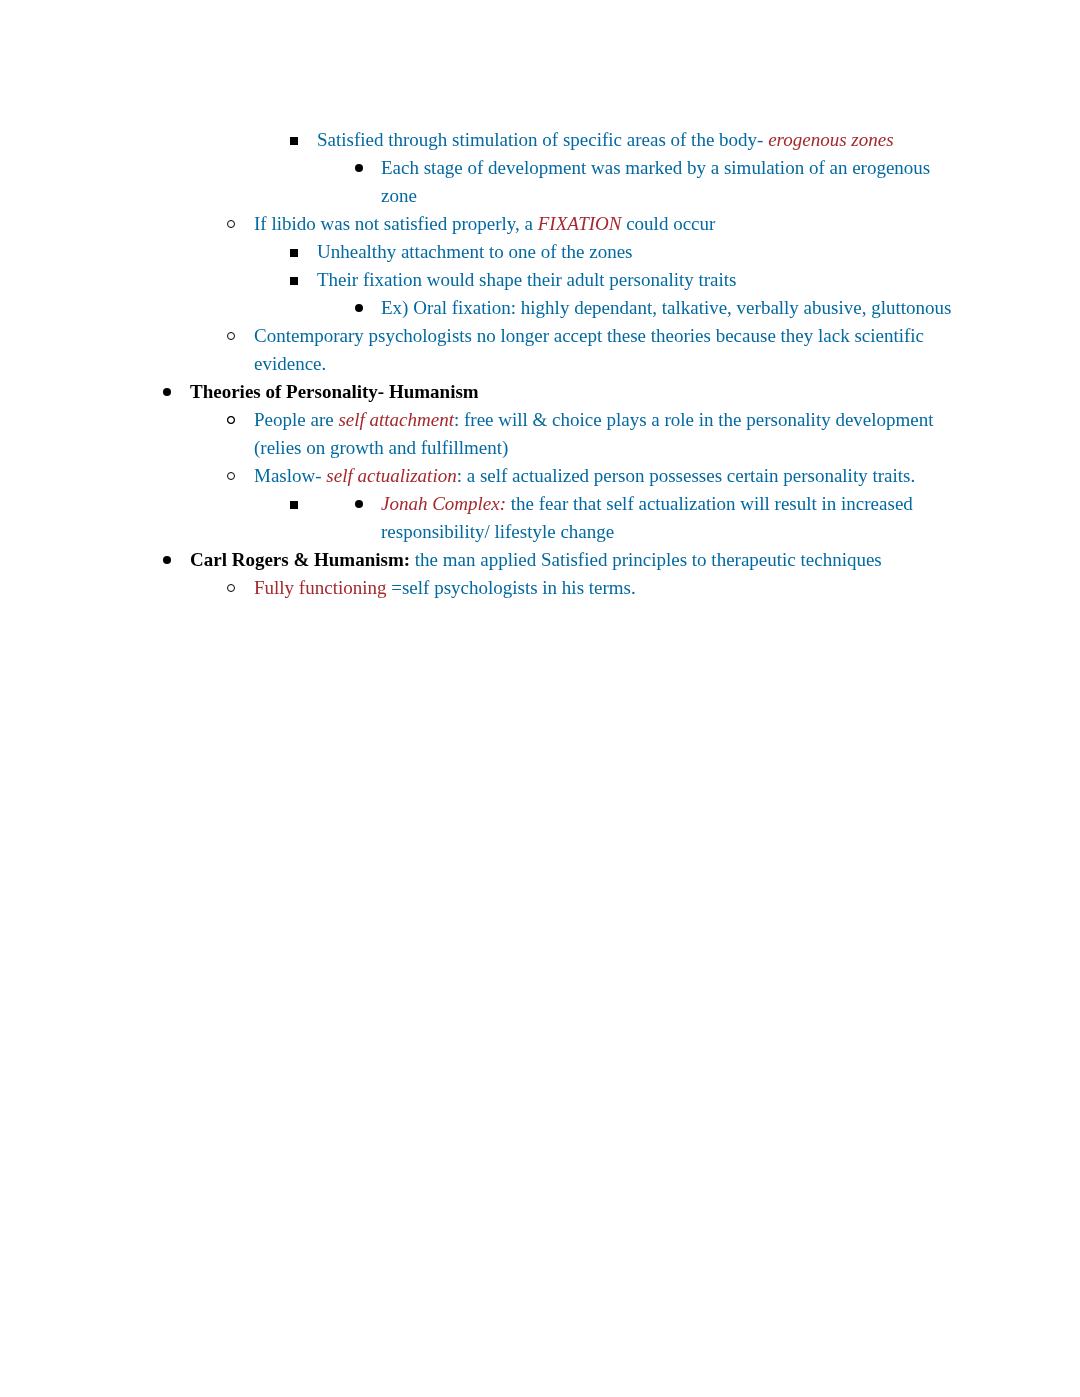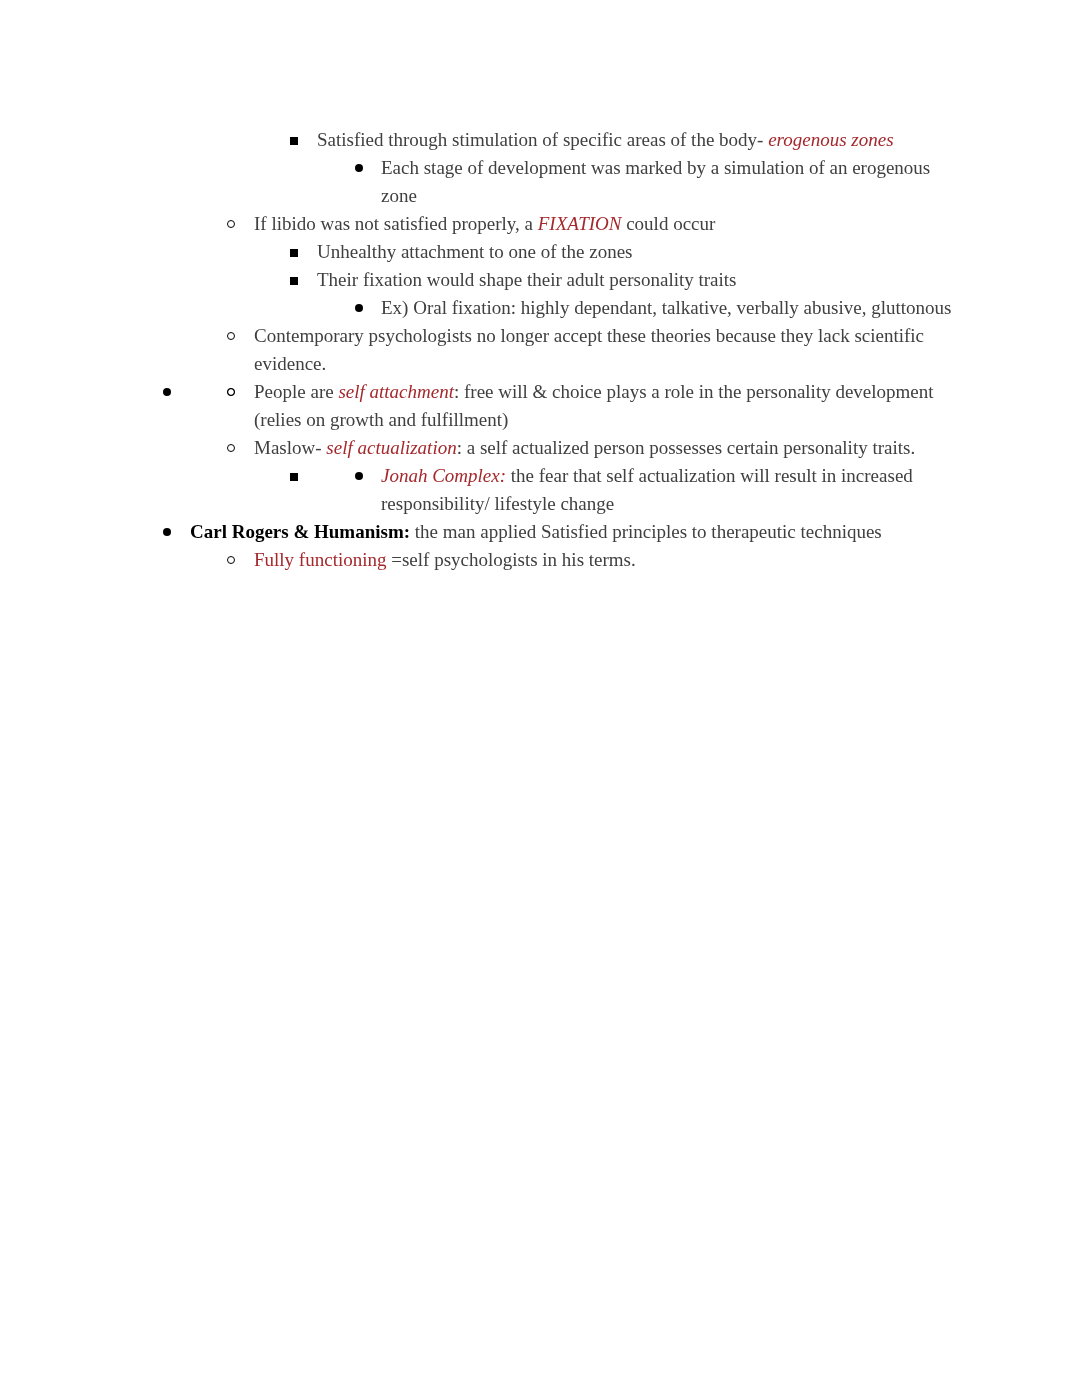--- a/index.html
+++ b/index.html
@@ -51,21 +51,21 @@
     border: 1.5px solid #000;
     border-radius: 50%;
     background: transparent;
   }
   .b-square {
     width: 8px; height: 8px;
     background: #000;
     top: 11px;
   }
 
-  .seg-normal { color: #404040; }
+  .seg-normal { color: #0369a1; }
   .seg-bold   { color: #000; font-weight: 700; }
   .seg-red-italic {
     color: var(--accent, #a5282c);
     font-style: italic;
   }
   .seg-red {
     color: var(--accent, #a5282c);
   }
 </style>
 </head>
@@ -74,21 +74,21 @@
 <div class="page">
   <div>
       <div class="item l3"><span class="bullet b-square"></span><span class="seg-normal">Satisfied through stimulation of specific areas of the body- </span><span class="seg-red-italic">erogenous zones</span></div>
       <div class="item l4"><span class="bullet b-disc"></span><span class="seg-normal">Each stage of development was marked by a simulation of an erogenous zone</span></div>
       <div class="item l2"><span class="bullet b-circle"></span><span class="seg-normal">If libido was not satisfied properly, a </span><span class="seg-red-italic">FIXATION</span><span class="seg-normal"> could occur</span></div>
       <div class="item l3"><span class="bullet b-square"></span><span class="seg-normal">Unhealthy attachment to one of the zones</span></div>
       <div class="item l3"><span class="bullet b-square"></span></div>
       <div class="item l3"><span class="bullet b-square"></span><span class="seg-normal">Their fixation would shape their adult personality traits</span></div>
       <div class="item l4"><span class="bullet b-disc"></span><span class="seg-normal">Ex) Oral fixation: highly dependant, talkative, verbally abusive, gluttonous</span></div>
       <div class="item l2"><span class="bullet b-circle"></span><span class="seg-normal">Contemporary psychologists no longer accept these theories because they lack scientific evidence.</span></div>
-      <div class="item l1"><span class="bullet b-disc"></span></div>
+      <div class="item l1"><span class="bullet b-disc"></span><span class="seg-bold">Theories of Personality- Humanism</span></div>
       <div class="item l2"><span class="bullet b-circle"></span></div>
       <div class="item l2"><span class="bullet b-circle"></span><span class="seg-normal">People are </span><span class="seg-red-italic">self attachment</span><span class="seg-normal">: free will &amp; choice plays a role in the personality development (relies on growth and fulfillment)</span></div>
       <div class="item l2"><span class="bullet b-circle"></span><span class="seg-normal">Maslow- </span><span class="seg-red-italic">self actualization</span><span class="seg-normal">: a self actualized person possesses certain personality traits.</span></div>
       <div class="item l3"><span class="bullet b-square"></span></div>
       <div class="item l4"><span class="bullet b-disc"></span><span class="seg-red-italic">Jonah Complex:</span><span class="seg-normal"> the fear that self actualization will result in increased responsibility/ lifestyle change</span></div>
       <div class="item l1"><span class="bullet b-disc"></span><span class="seg-bold">Carl Rogers &amp; Humanism:</span><span class="seg-normal"> the man applied Satisfied principles to therapeutic techniques</span></div>
       <div class="item l2"><span class="bullet b-circle"></span><span class="seg-red">Fully functioning</span><span class="seg-normal"> =self psychologists in his terms.</span></div>
     </div>
 </div>
 

